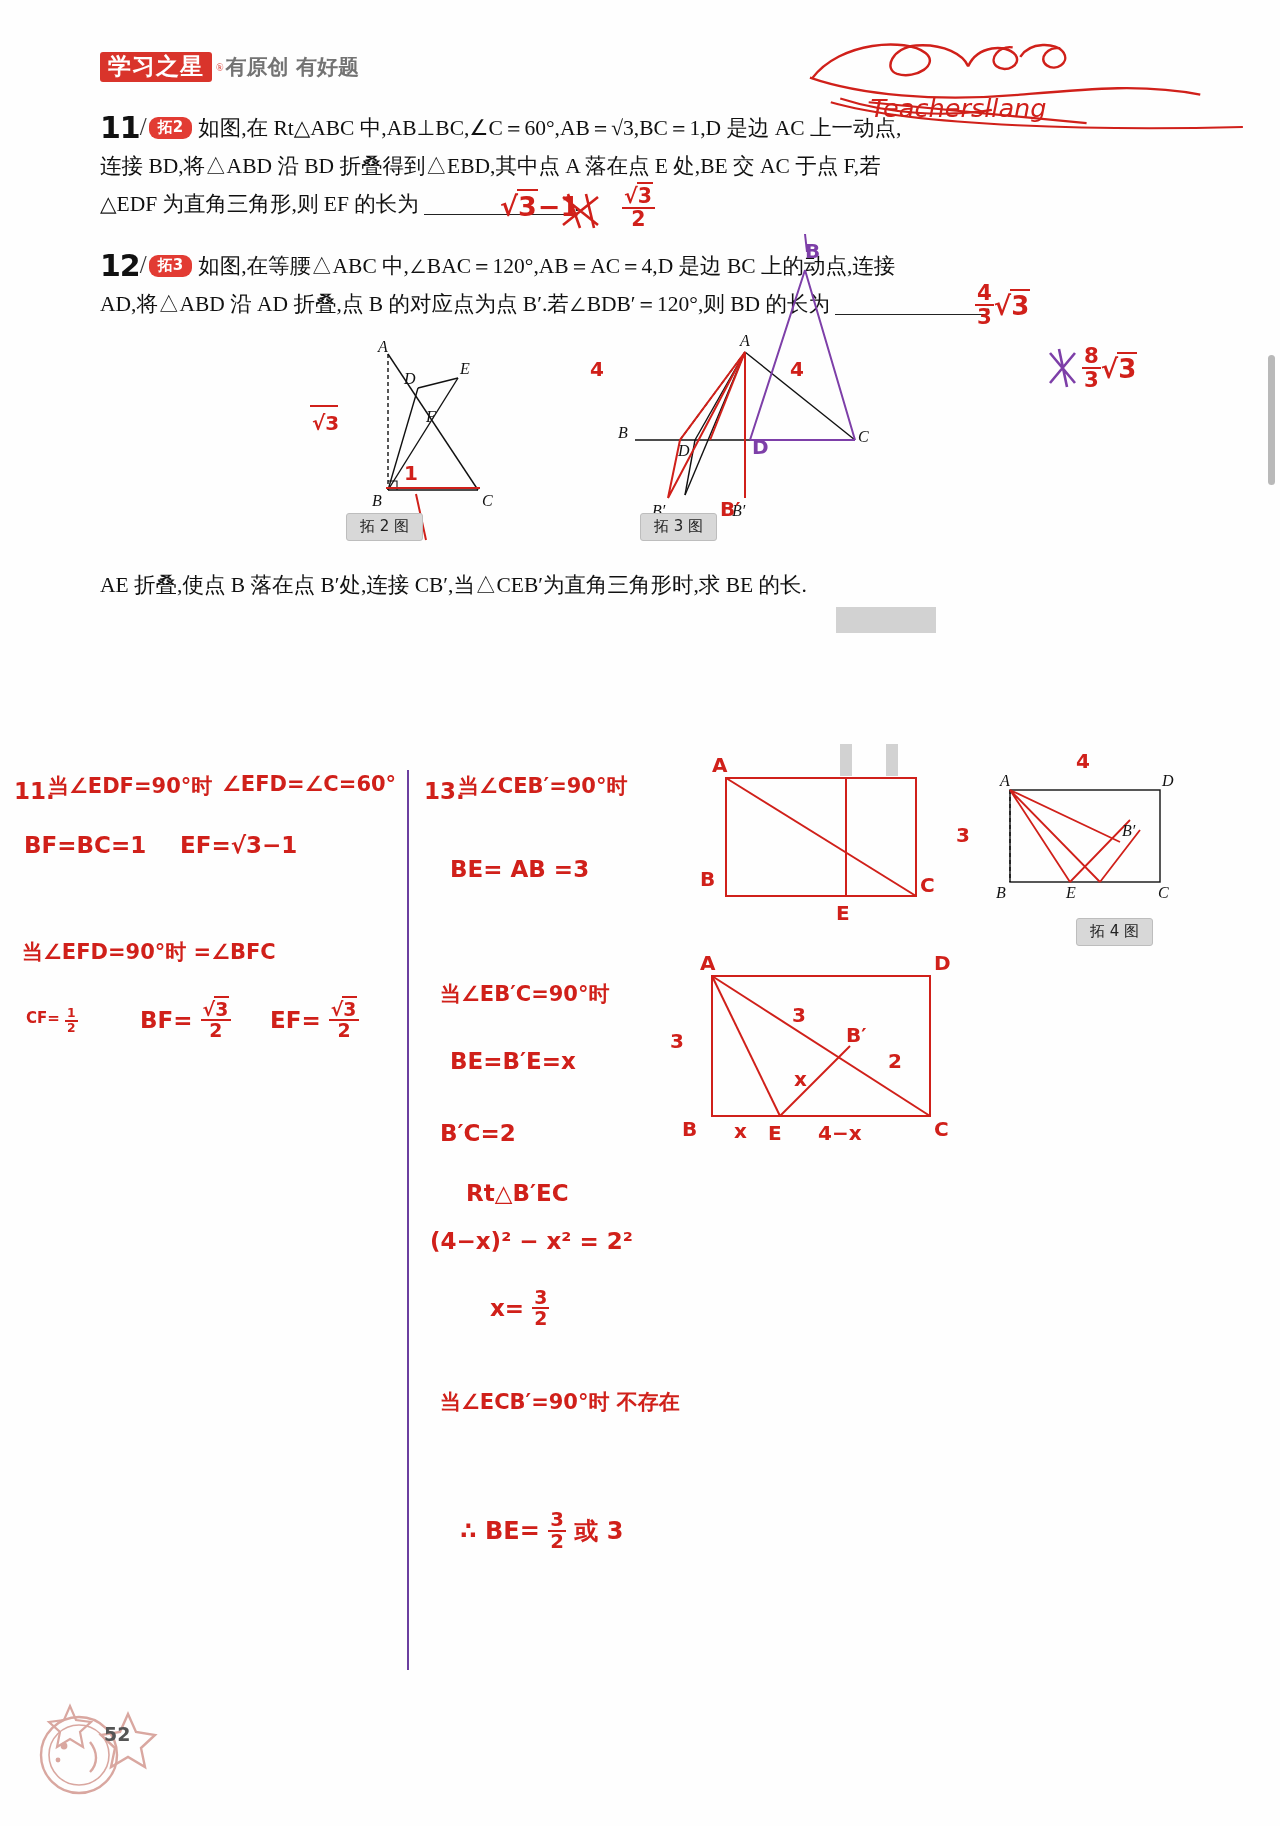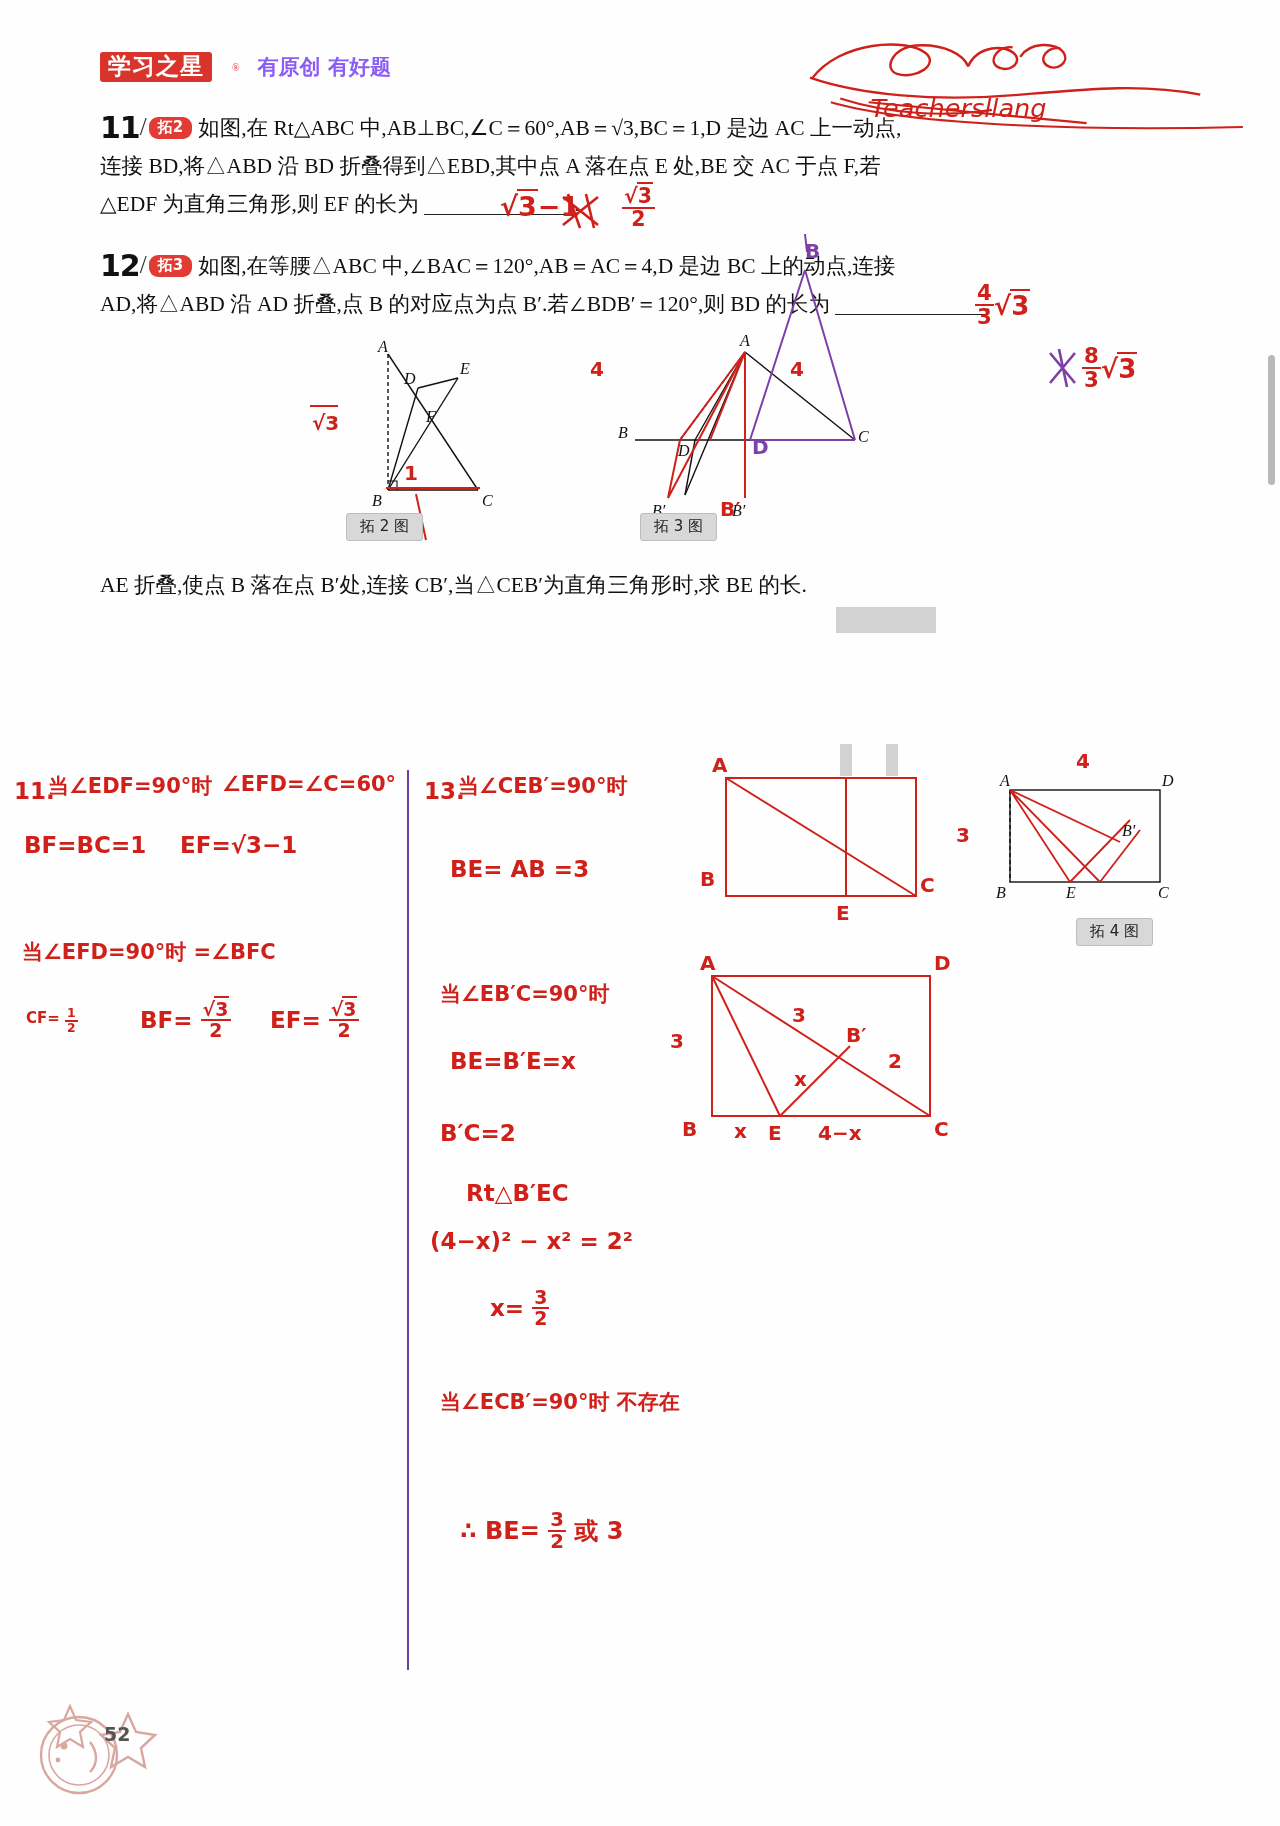--- a/index.html
+++ b/index.html
@@ -5,28 +5,28 @@
   html,body{margin:0;padding:0;}
   body{
     width:1280px;height:1826px;position:relative;overflow:hidden;
     background:#ffffff;
     font-family:"Liberation Serif", serif;
     color:#111;
   }
   .page{position:absolute;inset:0;background:#fefefe;}
 
   
-  .hdr{position:absolute;left:100px;top:52px;display:flex;align-items:center;gap:18px;}
+  .hdr{position:absolute;left:100px;top:52px;display:flex;align-items:center;gap:2px;}
   .logo-badge{
     background:#d9342b;color:#fff;font-family:"DejaVu Sans",sans-serif;
     font-weight:bold;font-size:23px;letter-spacing:1px;
     padding:3px 8px 4px 8px;border-radius:3px;line-height:1;
   }
   .logo-reg{font-size:10px;color:#d9342b;vertical-align:super;margin-left:2px;}
-  .logo-tag{color:#8b5cf6;font-family:"DejaVu Sans",sans-serif;font-weight:bold;font-size:21px;}
+  .logo-tag{color:#737373;font-family:"DejaVu Sans",sans-serif;font-weight:bold;font-size:21px;}
 
   
   .prob{position:absolute;left:100px;width:1060px;font-size:21.5px;line-height:38px;}
   .pnum{
     font-family:"DejaVu Sans",sans-serif;font-weight:bold;font-size:30px;
     vertical-align:-3px;letter-spacing:-1px;
   }
   .pslash{font-size:25px;color:#333;}
   .tag{
     display:inline-block;background:#e23b33;color:#fff;border-radius:9px;

